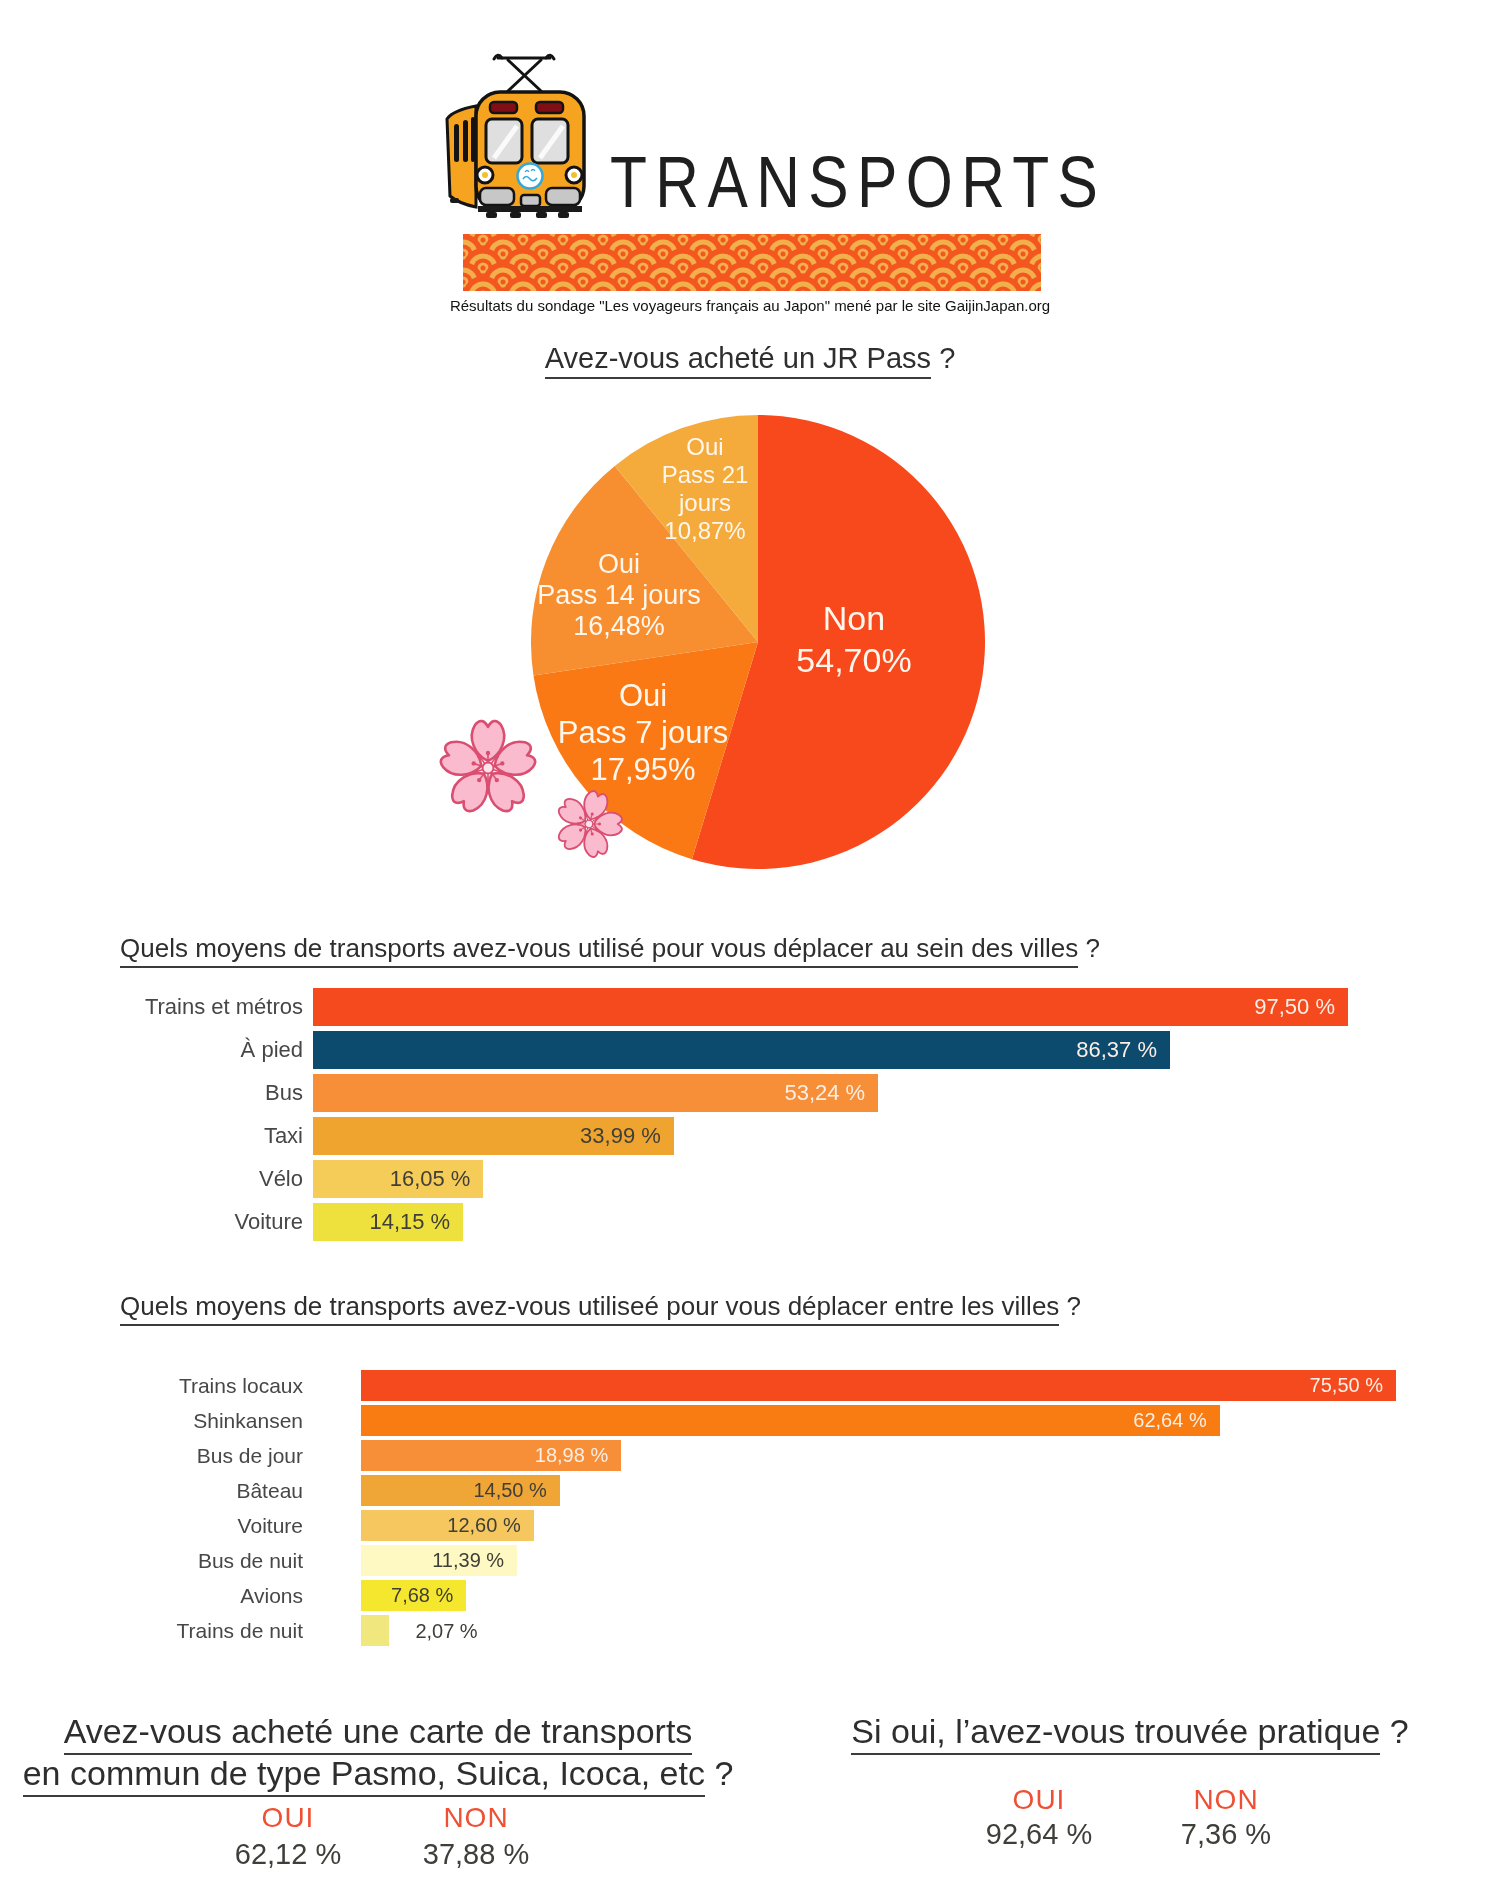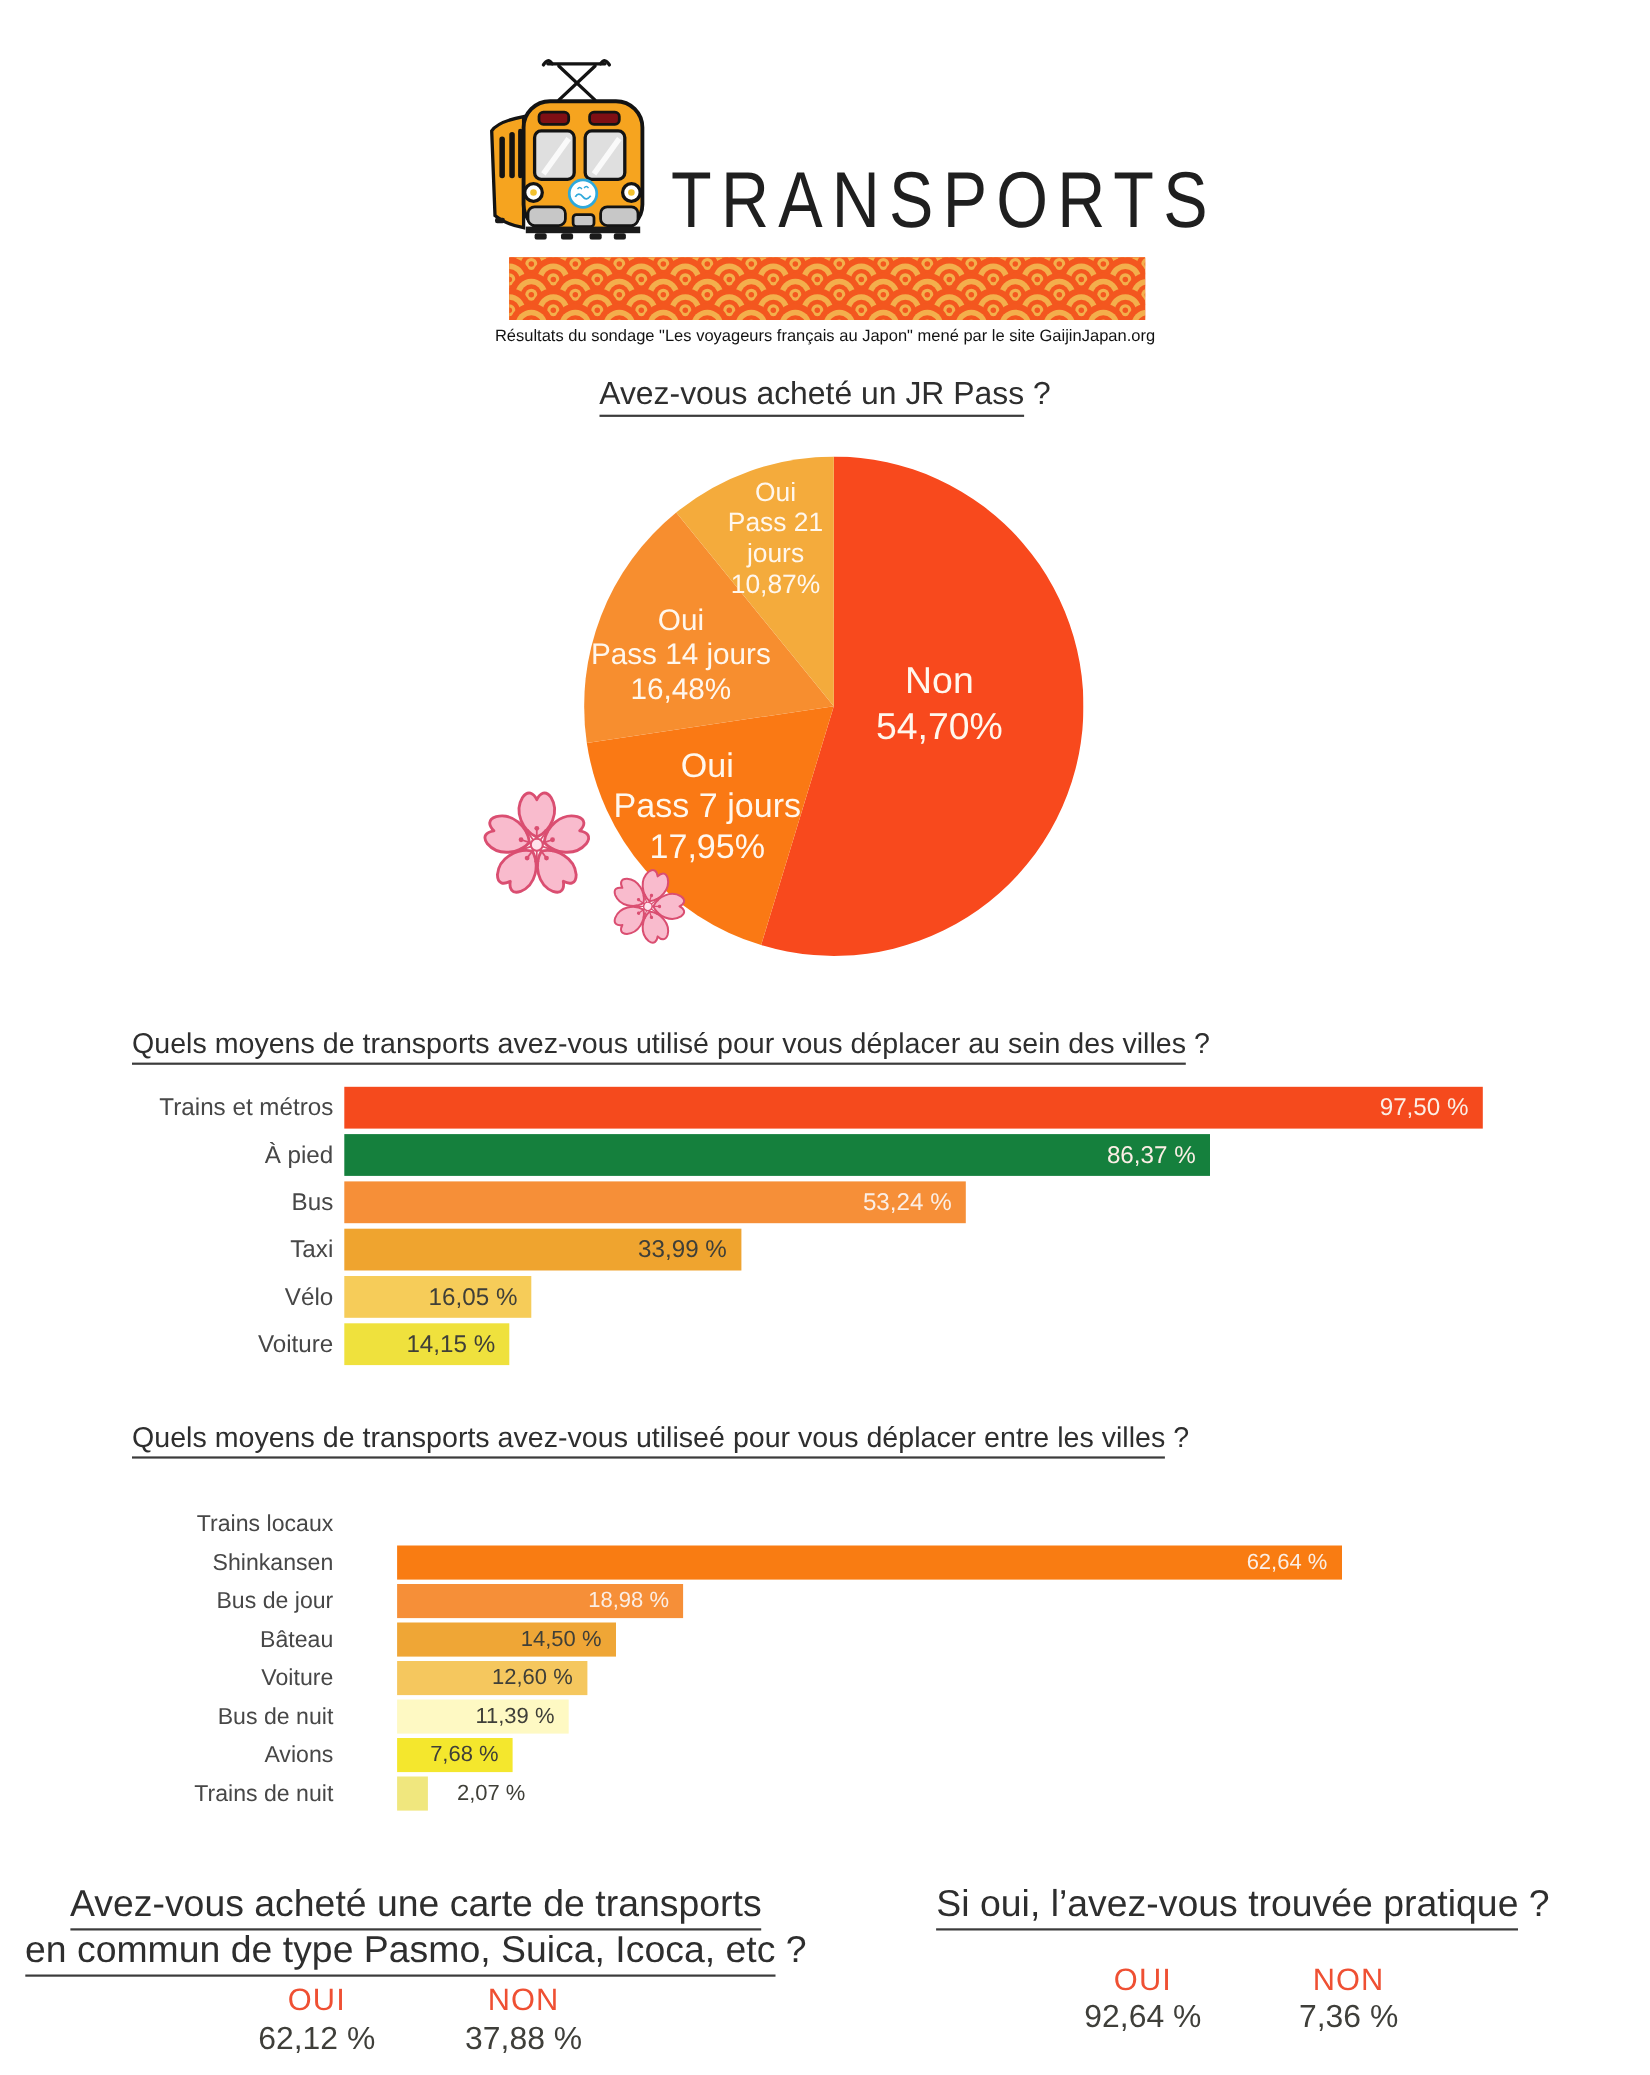--- a/index.html
+++ b/index.html
@@ -654,21 +654,21 @@
         <div class="bar-label">Trains et métros</div>
         <div class="bar-track">
           <div class="bar" style="width: 1035px; background: rgb(245, 74, 29);">
             <span class="bar-value" style="color: rgb(251, 238, 229);">97,50 %</span>
           </div>
         </div>
       </div>
       <div class="bar-row">
         <div class="bar-label">À pied</div>
         <div class="bar-track">
-          <div class="bar" style="width: 787px; background: #15803d;">
+          <div class="bar" style="width: 857px; background: #0c4a6e;">
             <span class="bar-value" style="color: rgb(251, 238, 229);">86,37 %</span>
           </div>
         </div>
       </div>
       <div class="bar-row">
         <div class="bar-label">Bus</div>
         <div class="bar-track">
           <div class="bar" style="width: 565.2px; background: rgb(246, 143, 56);">
             <span class="bar-value" style="color: rgb(251, 238, 229);">53,24 %</span>
           </div>
@@ -699,20 +699,25 @@
         </div>
       </div>
     </div>
 
   <div id="chart2-title" class="sec-title">
     <span class="u" id="chart2-title-u">Quels moyens de transports avez-vous utiliseé pour vous déplacer entre les villes</span><span id="chart2-title-suffix">&nbsp;?</span>
   </div>
   <div id="chart2" class="chart">
       <div class="bar-row">
         <div class="bar-label">Trains locaux</div>
+        <div class="bar-track">
+          <div class="bar" style="width: 1035px; background: rgb(245, 74, 29);">
+            <span class="bar-value" style="color: rgb(251, 238, 229);">75,50 %</span>
+          </div>
+        </div>
       </div>
       <div class="bar-row">
         <div class="bar-label">Shinkansen</div>
         <div class="bar-track">
           <div class="bar" style="width: 858.7px; background: rgb(249, 124, 18);">
             <span class="bar-value" style="color: rgb(251, 238, 229);">62,64 %</span>
           </div>
         </div>
       </div>
       <div class="bar-row">

